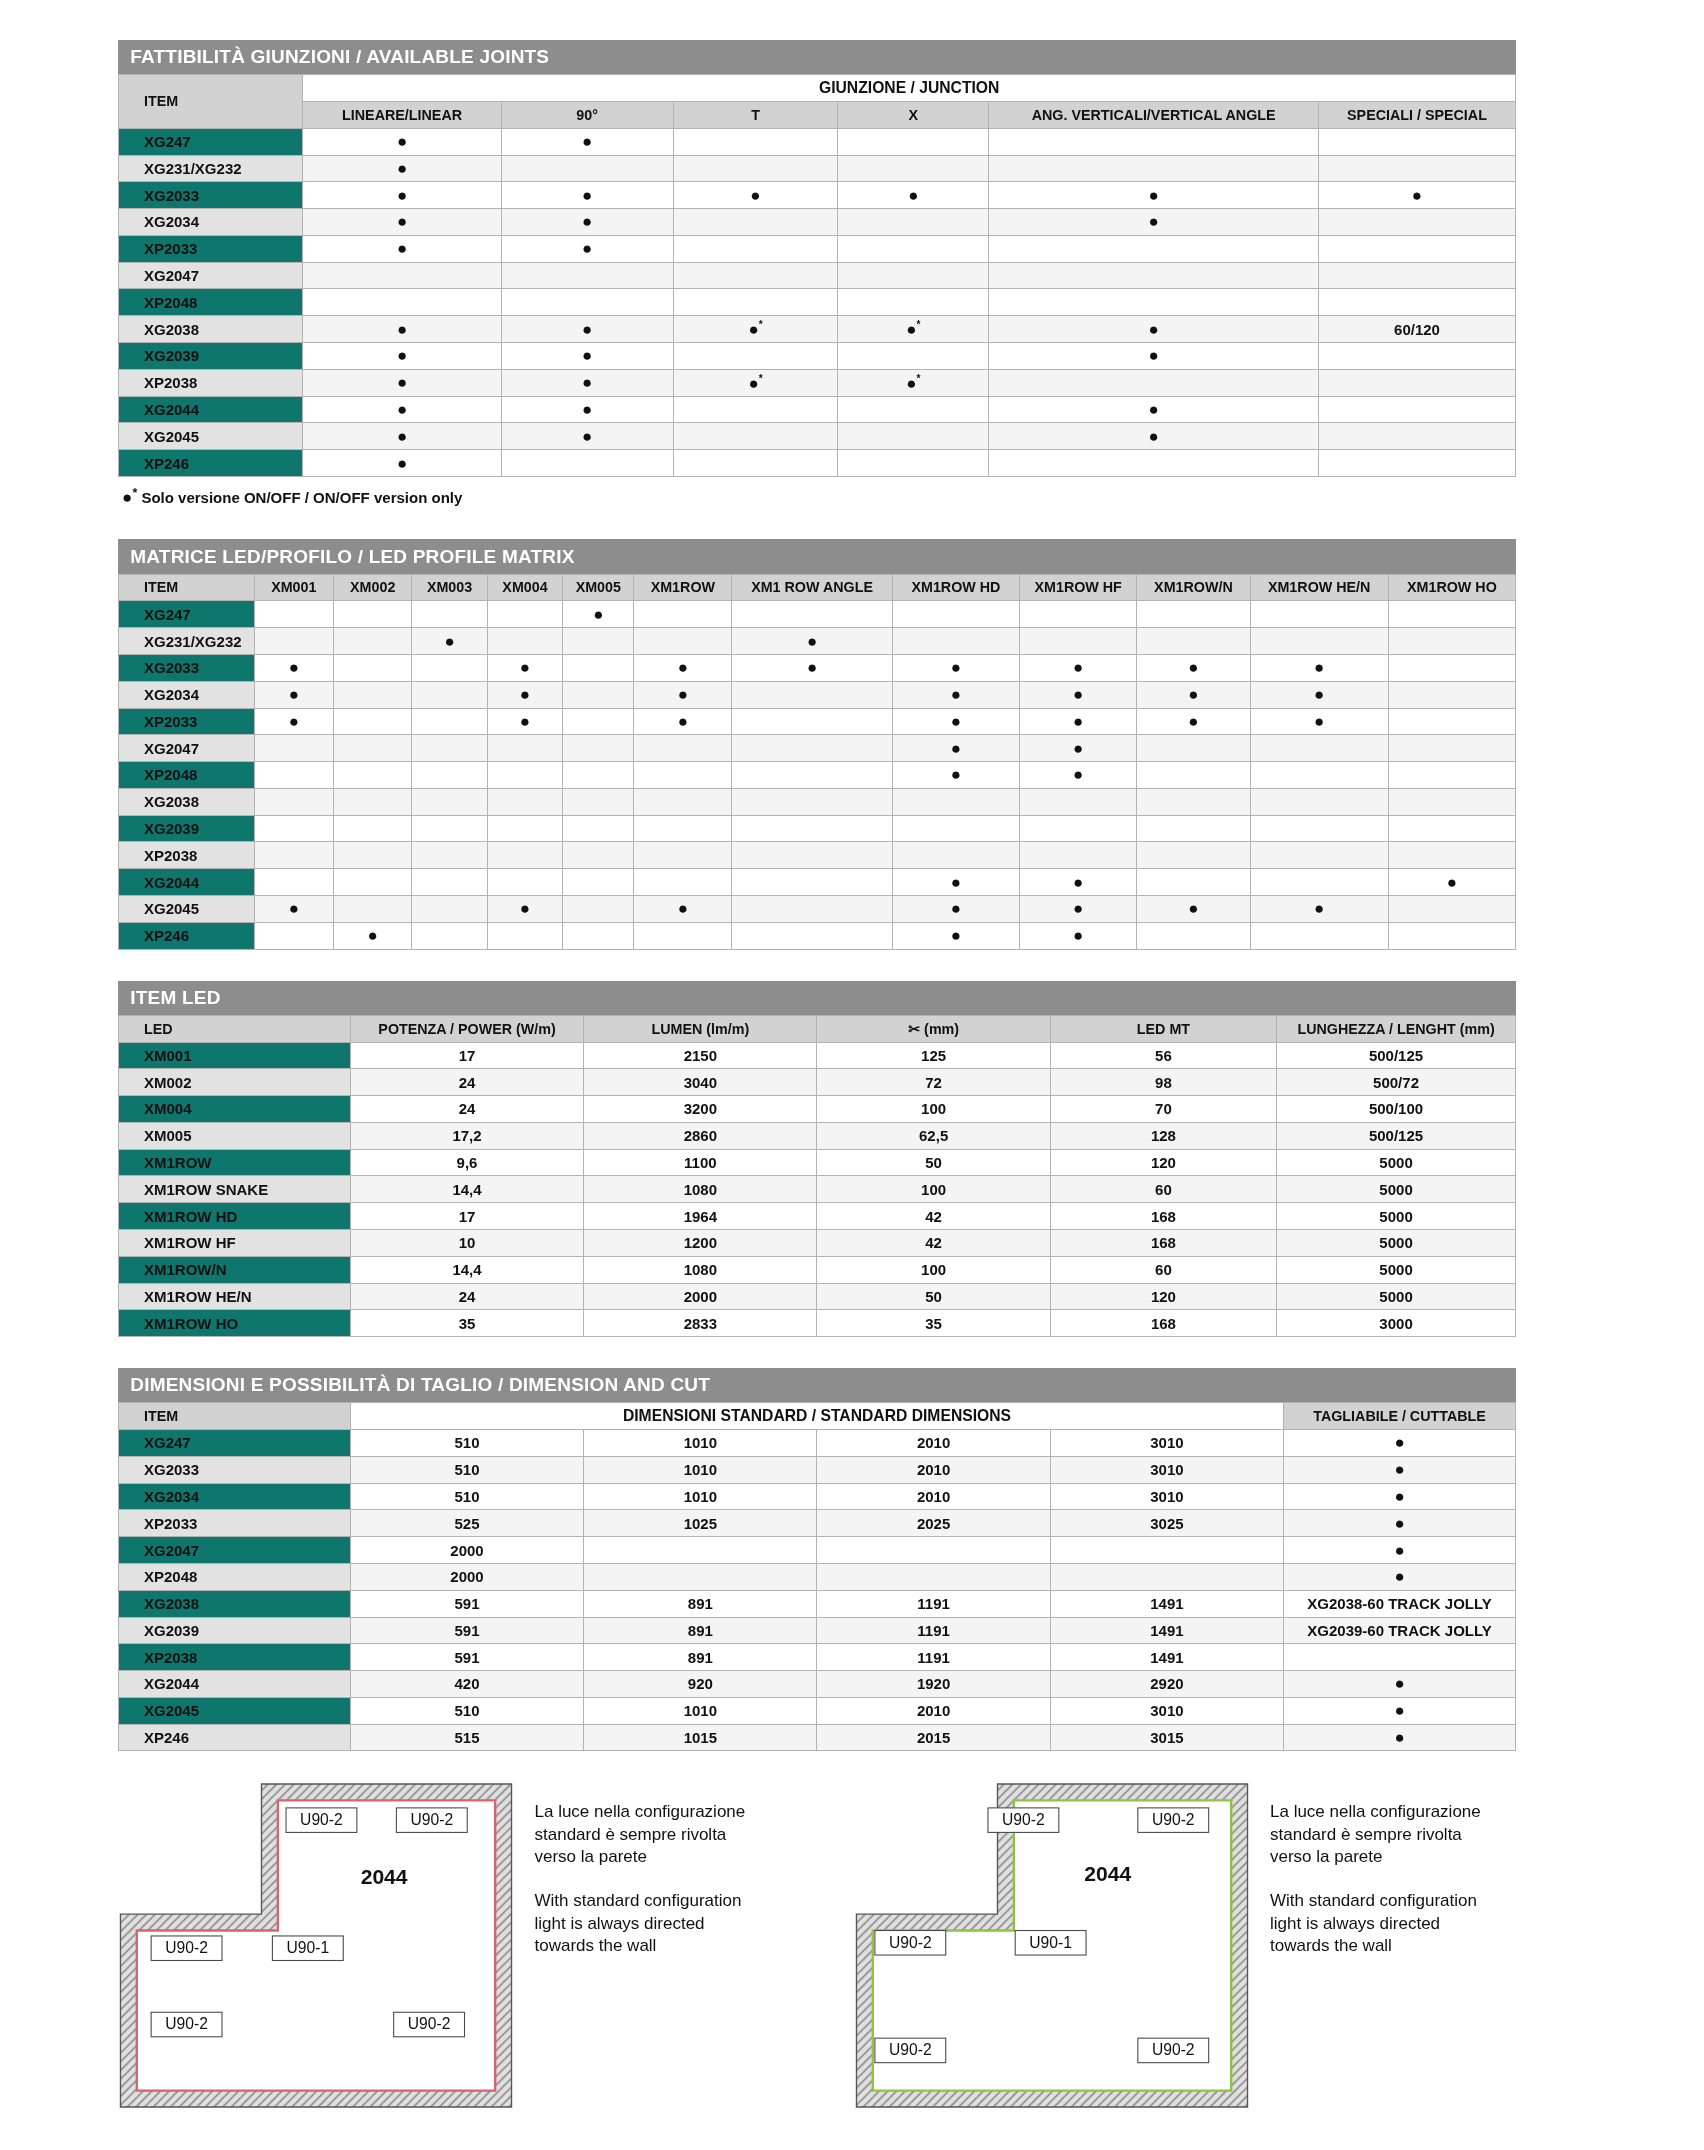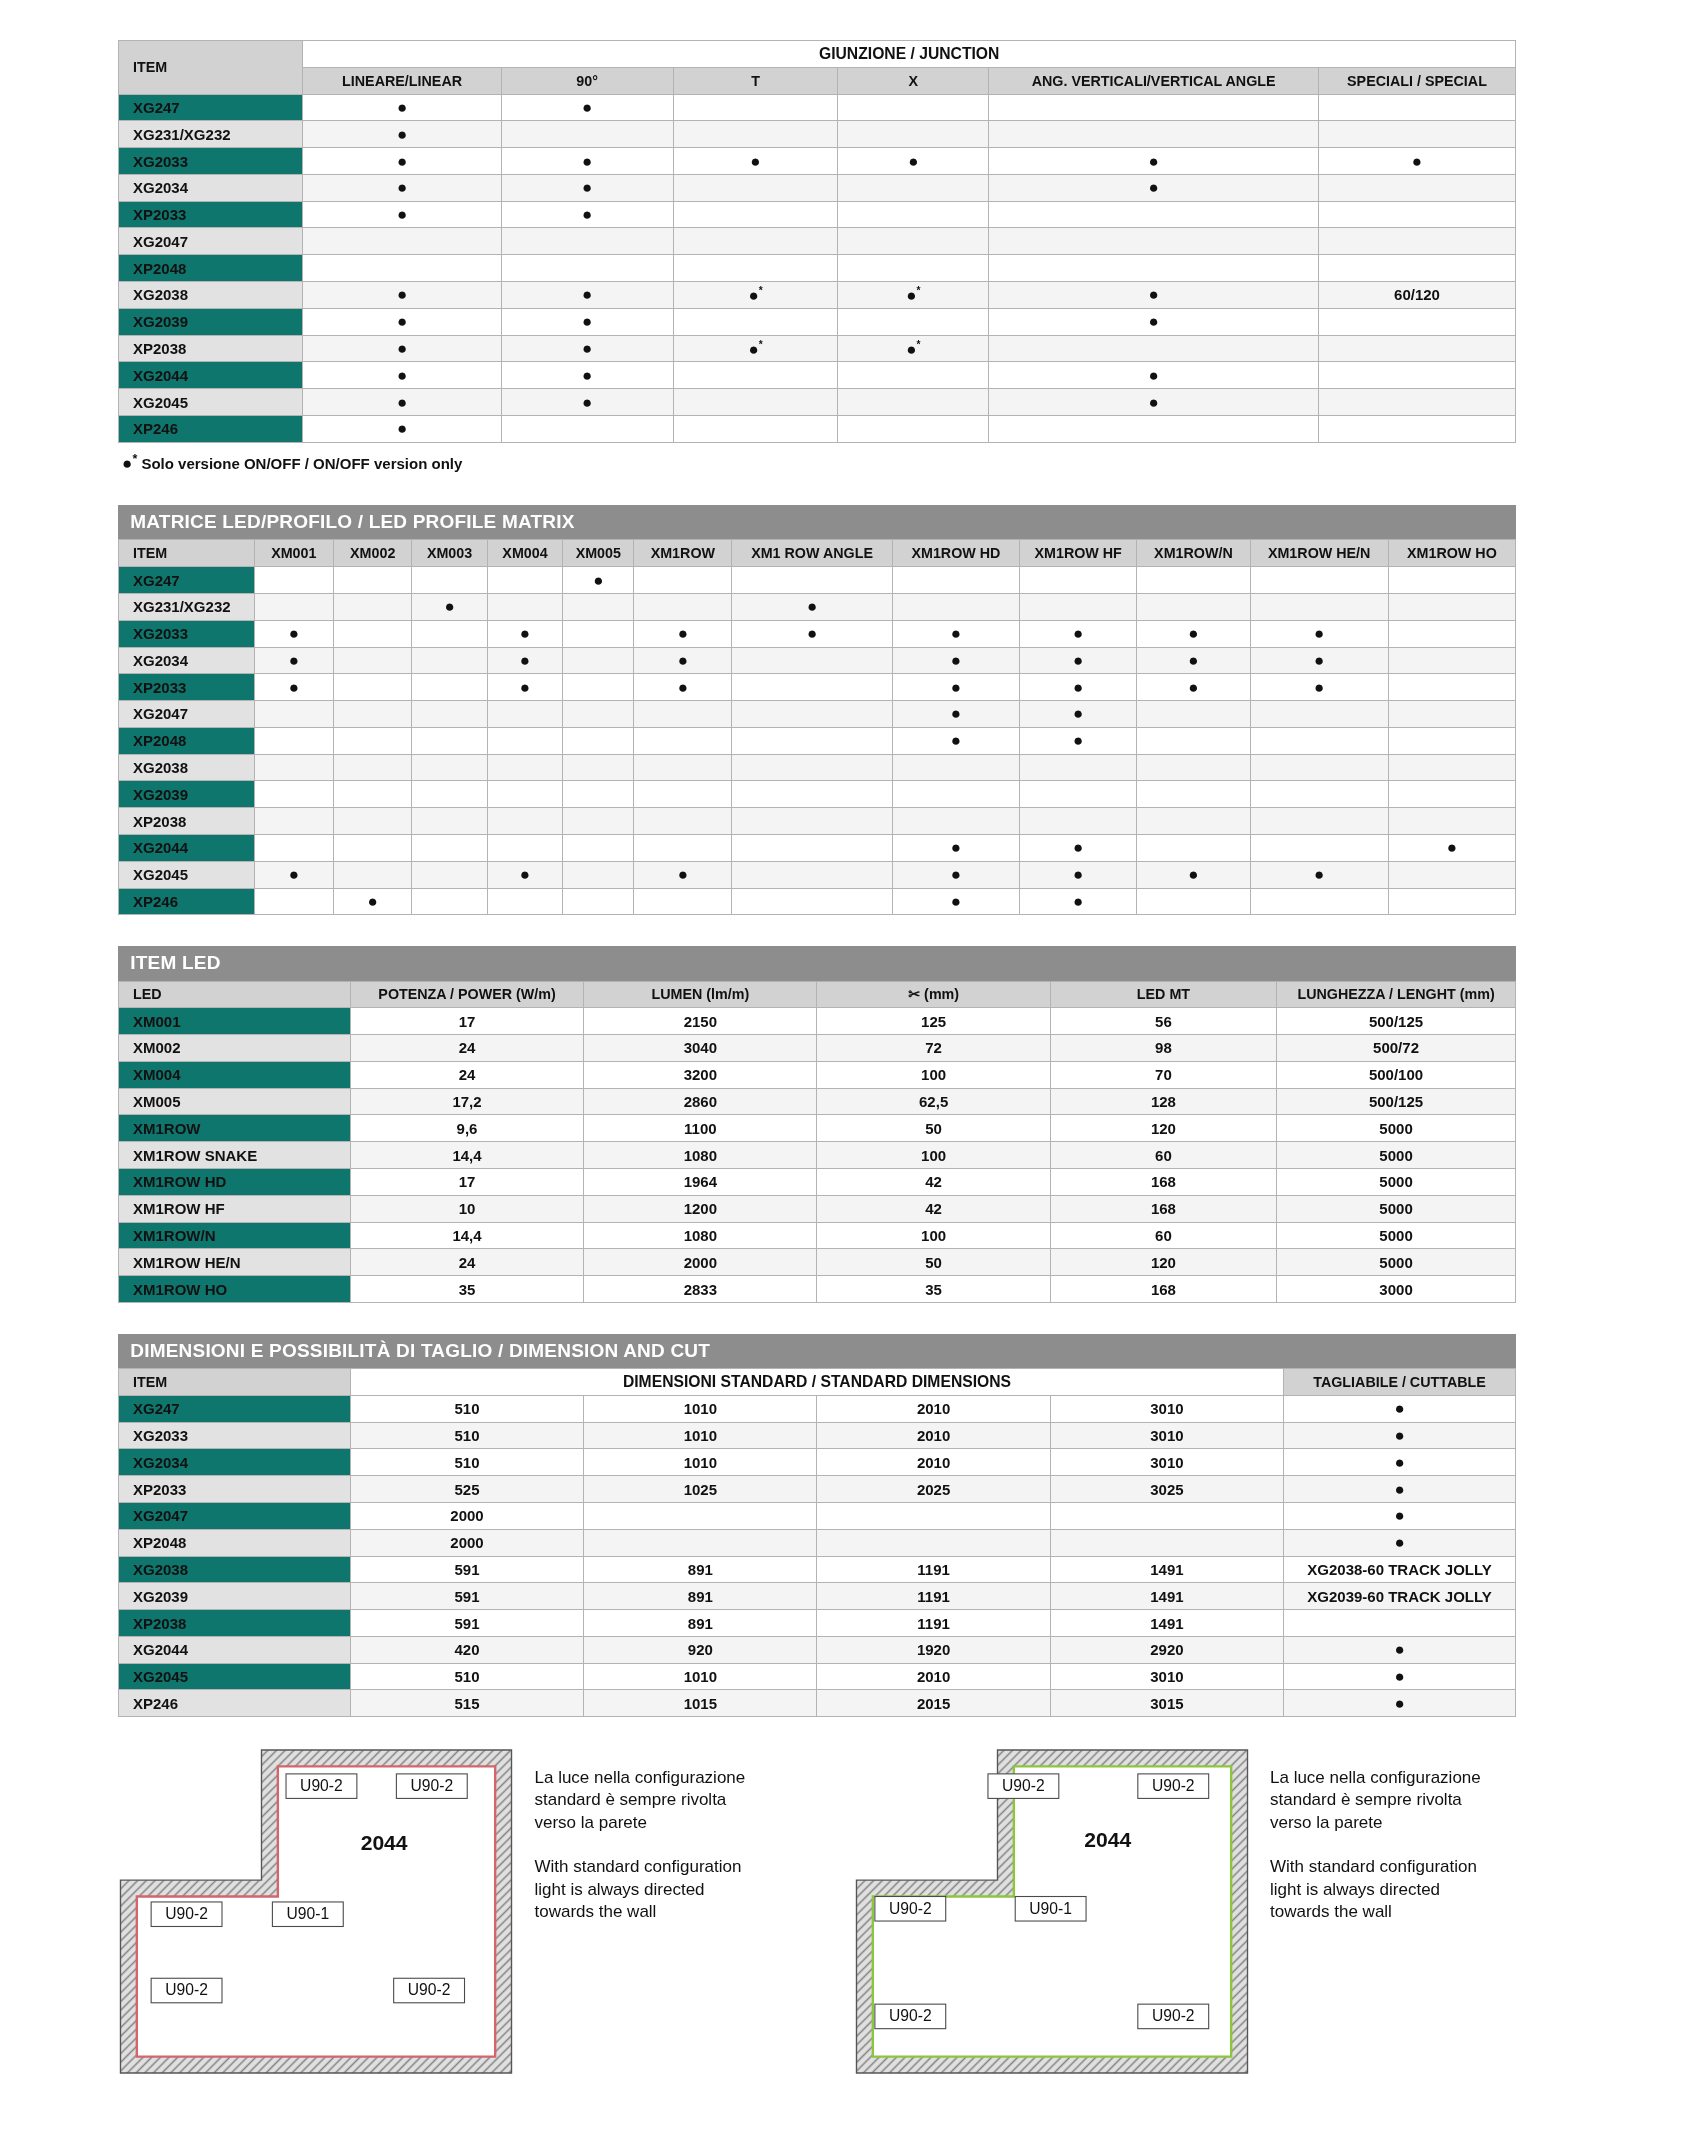--- a/index.html
+++ b/index.html
@@ -6,21 +6,21 @@
   body{width:1705px;height:2151px;background:#ffffff;font-family:"Liberation Sans",sans-serif;color:#111;overflow:hidden;position:relative;}
   .content{position:absolute;left:118px;top:40px;width:1398px;}
   .page-title{font-size:26px;font-weight:bold;margin:0 0 18px 0;letter-spacing:0.2px;}
   .block{margin-bottom:31px;}
   .section-bar{background:#8d8d8d;color:#ffffff;font-size:19px;font-weight:bold;padding:6.1px 12.3px;letter-spacing:0.2px;}
   table{width:100%;border-collapse:collapse;table-layout:fixed;}
   th,td{border:1.4px solid #b3b3b3;height:23px;font-size:15px;padding:1.4px 5.5px;text-align:center;overflow:hidden;white-space:nowrap;}
   thead th{background:#d2d2d2;font-weight:bold;font-size:14.3px;}
   thead th.group-head{background:#ffffff;font-size:15.7px;margin-left:40px;}
   td{font-weight:bold;}
-  td.item-col,th.item-col{text-align:left;padding-left:14px;}
+  td.item-col,th.item-col{text-align:left;padding-left:25px;}
   td.item-col{background:#0f766e;}
   tbody tr:nth-child(even) td{background:#f4f4f4;}
   tbody tr:nth-child(even) td.item-col{background:#e2e2e2;}
   td.dot{font-size:17px;line-height:1;}
   td.dot sup{font-size:10.2px;}
   .footnote{margin:9.5px 0 0 4.1px;font-size:15px;font-weight:bold;}
   .fn-dot{font-size:17px;}
   .angles-row{display:flex;align-items:flex-start;margin-top:22px;}
   .angle-text{width:213px;margin-left:20.5px;font-size:17px;line-height:1.32;margin-top:2.7px;}
   .angle-text p{margin:16px 0 22px 0;}
@@ -29,20 +29,21 @@
   .lbl{font-size:23px;fill:#111;text-anchor:middle;font-family:"Liberation Sans",sans-serif;}
   .lbl-big{font-size:31px;font-weight:bold;}
 </style>
 </head>
 <body>
 
 <div class="content">
 
 
   <section class="block">
+    <div class="section-bar">FATTIBILITÀ GIUNZIONI / AVAILABLE JOINTS</div>
     <table>
       <colgroup>
         <col style="width:13.2%">
           <col style="width:14.2%">
           <col style="width:12.3%">
           <col style="width:11.8%">
         <col style="width:10.8%">
           <col style="width:23.6%">
           <col style="width:14.1%">
       </colgroup>

